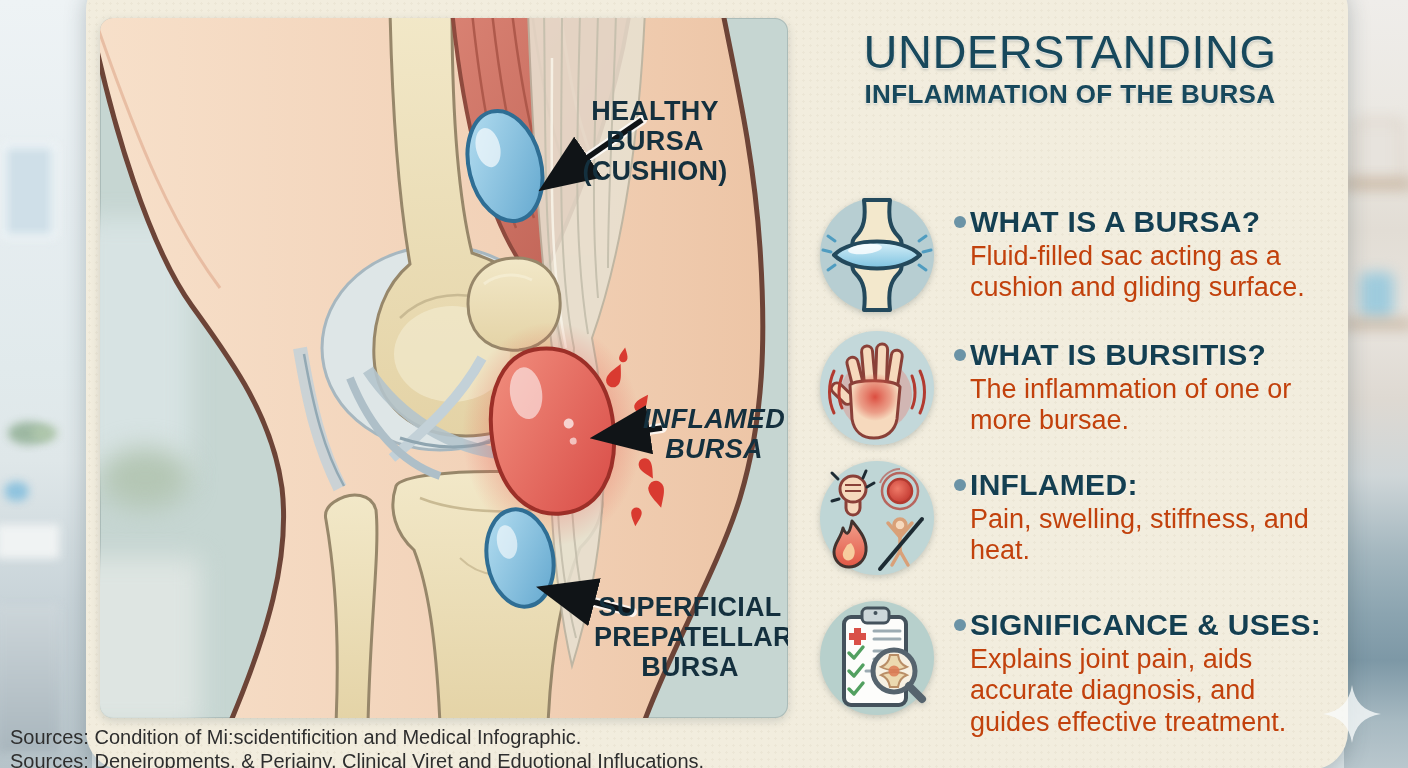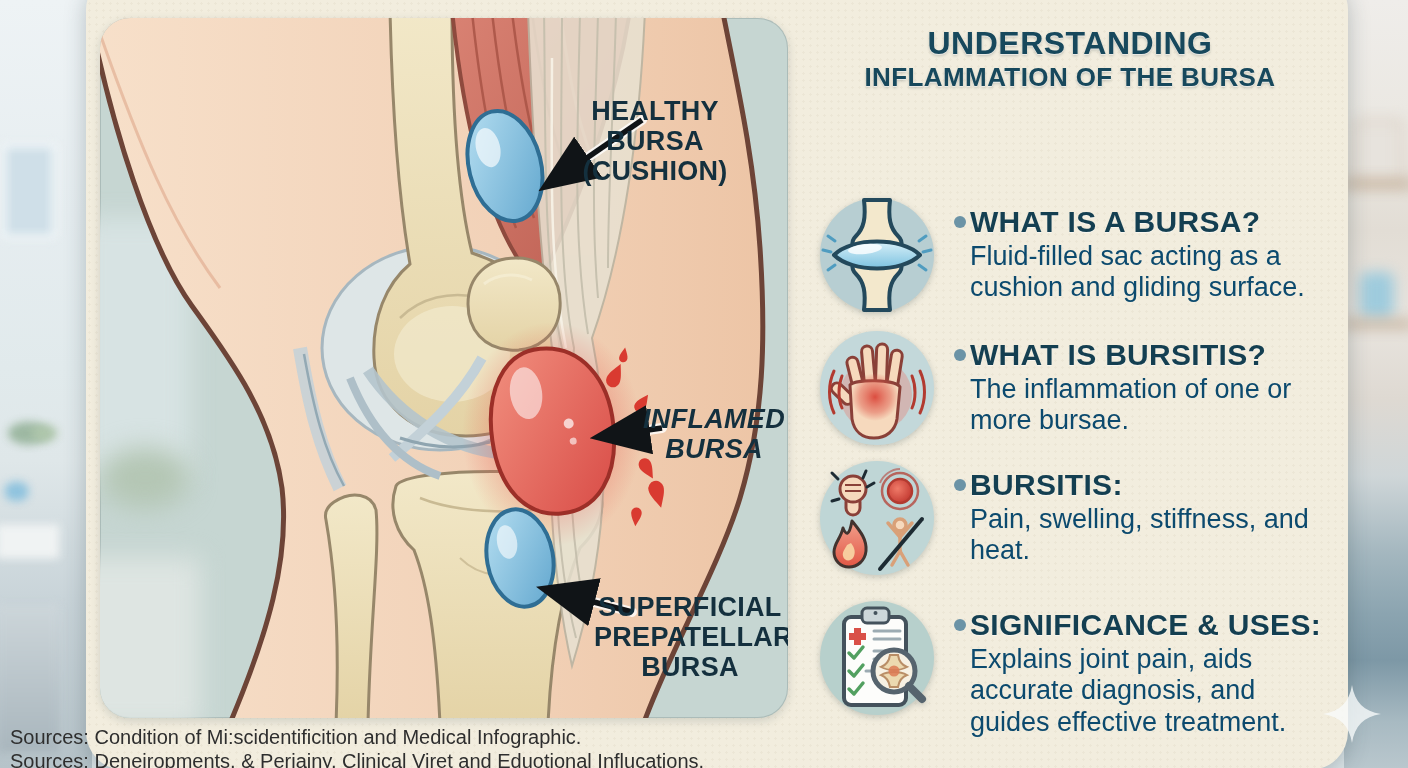--- a/index.html
+++ b/index.html
@@ -25,47 +25,47 @@
   .bg-shelf2{left:0;top:320px;width:70px;height:8px;background:#c2ad96;}
   .bg-box{left:10px;top:120px;width:44px;height:58px;background:#e7e3dd;border:2px solid #cbb9a6;}
   .bg-jar{left:16px;top:272px;width:34px;height:46px;background:#9ecbdd;border-radius:8px;}
 
   
   .card{position:absolute;left:86px;top:-28px;width:1262px;height:798px;background:#f2edde;border-radius:38px;
     box-shadow:0 6px 22px rgba(40,60,70,.28);
     background-image:radial-gradient(rgba(210,200,175,.18) 1px,transparent 1.4px);background-size:7px 7px;}
 
   
-  .panel{position:absolute;left:100px;top:18px;width:688px;height:700px;border-radius:30px;background:#c6d6d2;overflow:hidden;
+  .panel{position:absolute;left:100px;top:18px;width:688px;height:700px;border-radius:13px;background:#c6d6d2;overflow:hidden;
     box-shadow:inset 0 0 0 1px rgba(90,110,110,.25),0 3px 10px rgba(50,70,75,.18);}
   .panel svg{position:absolute;left:0;top:0;}
   .pblur{position:absolute;filter:blur(13px);}
   .pb1{left:-20px;top:200px;width:110px;height:260px;background:#d7e3e3;}
   .pb2{left:0px;top:430px;width:90px;height:60px;background:#b4c6b4;border-radius:50%;}
   .pb3{left:-30px;top:540px;width:130px;height:170px;background:#dee5e2;}
 
   .knee-label{position:absolute;color:#14303e;font-weight:700;text-align:center;font-size:27px;line-height:1.12;letter-spacing:.3px;}
   .kl-healthy{left:440px;top:78px;width:230px;}
   .kl-inflamed{left:538px;top:386px;width:152px;font-style:italic;}
   .kl-superficial{left:494px;top:574px;width:192px;}
 
   
   .title-block{position:absolute;left:795px;top:26px;width:550px;text-align:center;color:#17485c;
     text-shadow:0 1px 0 rgba(255,255,255,.55),0 2px 3px rgba(30,50,60,.22);}
-  .title-l1,.title-l2{font-size:32px;font-weight:700;line-height:1.1;letter-spacing:.5px;}
+  .title-l1,.title-l2{font-size:47px;font-weight:400;line-height:1.1;letter-spacing:.5px;}
   .title-l3{font-size:26px;font-weight:800;line-height:1.15;letter-spacing:.4px;margin-top:2px;}
 
   .section{position:absolute;left:820px;display:flex;gap:36px;}
   .sec-1{top:198px;}.sec-2{top:331px;}.sec-3{top:461px;}.sec-4{top:601px;}
   .icon-wrap{width:114px;height:114px;flex:0 0 114px;filter:drop-shadow(0 2px 3px rgba(50,70,75,.25));}
   .sec-text{position:relative;padding-top:8px;width:392px;}
   .dot{position:absolute;left:-16px;top:18px;width:12px;height:12px;border-radius:50%;background:#6b93a6;}
   .sec-heading{font-size:30px;font-weight:800;color:#143f51;letter-spacing:.3px;line-height:1.05;
     text-shadow:0 1px 0 rgba(255,255,255,.5);}
-  .sec-body{font-size:27px;color:#0c4a6e;line-height:1.17;margin-top:3px;max-width:372px;}
+  .sec-body{font-size:27px;color:#c2410c;line-height:1.17;margin-top:3px;max-width:372px;}
   .sec-2 .sec-body{max-width:330px;}
   .sec-4 .sec-body{max-width:352px;}
 
   .sources{position:absolute;left:10px;top:726px;color:#2e2e2e;font-size:20px;line-height:1.18;}
 
   .sparkle{position:absolute;left:1322px;top:684px;width:60px;height:60px;}
 </style>
 </head>
 <body>
 
@@ -342,21 +342,21 @@
             <path d="M 68,62 L 80,76"></path>
             <path d="M 92,62 L 80,76"></path>
           <path d="M 80,90 L 72,104"></path>
             <path d="M 80,90 L 88,104"></path>
         </g>
         <line x1="60" y1="108" x2="102" y2="58" stroke="#1d2b33" stroke-width="4" stroke-linecap="round"></line>
       </svg>
     </div>
     <div class="sec-text">
       <span class="dot"></span>
-      <div class="sec-heading">BURSITIS:</div>
+      <div class="sec-heading">INFLAMED:</div>
       <div class="sec-body">Pain, swelling, stiffness, and heat.</div>
     </div>
   </div>
 
   <div class="section sec-4">
     <div class="icon-wrap">
       <svg width="114" height="114" viewBox="0 0 114 114">
         <circle cx="57" cy="57" r="57" fill="#b7d0cc"></circle>
         <g>
           <rect x="24" y="16" width="62" height="88" rx="7" fill="#fdfdfb" stroke="#44525c" stroke-width="4"></rect>

